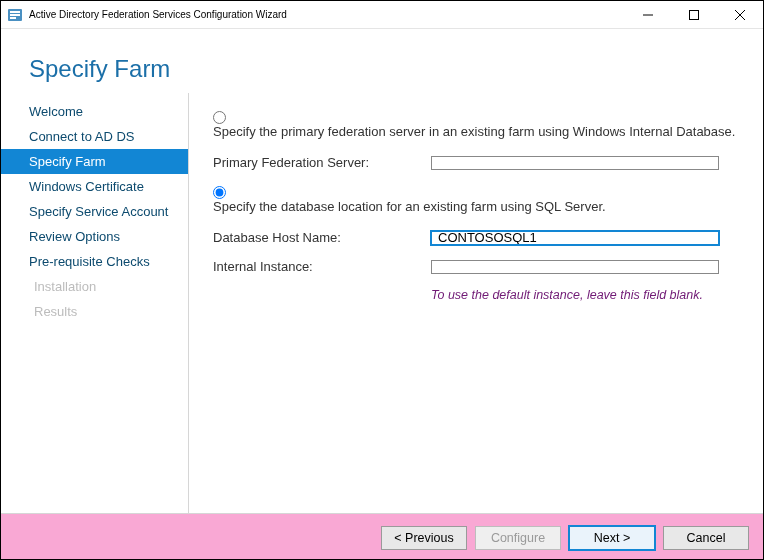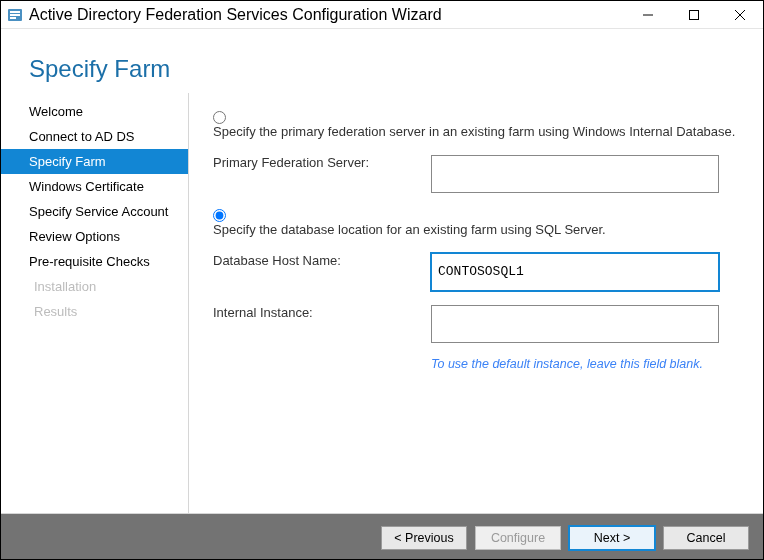--- a/index.html
+++ b/index.html
@@ -1,46 +1,46 @@
 <!DOCTYPE html>
 <html><head>
 <meta charset="utf-8">
 <style>
   * { box-sizing: border-box; font-family: "Segoe UI", Arial, sans-serif; }
   html, body { margin: 0; padding: 0; }
   body { width: 764px; height: 560px; background: #fff; border: 1px solid #000; overflow: hidden; }
 
   .titlebar { display: flex; align-items: center; height: 28px; padding: 0 0 0 6px; border-bottom: 1px solid #e5e5e5; }
   .titlebar .icon { margin-right: 6px; display: inline-flex; }
-  .titlebar .title { font-size: 16px; color: #000; flex: 1; }
+  .titlebar .title { font-size: 10px; color: #000; flex: 1; }
   .winbtns { display: flex; }
   .winbtn { width: 46px; height: 28px; display: flex; align-items: center; justify-content: center; }
   .winbtn svg { display: block; }
 
   .header { padding: 26px 0 10px 28px; }
   .header h1 { margin: 0; font-size: 24px; color: #1b6fa8; font-weight: 400; }
 
   .body { display: flex; height: 420px; }
   .sidebar { width: 188px; border-right: 1px solid #d6d6d6; padding-top: 6px; }
-  .nav-item { font-size: 13px; color: #000000; padding: 5px 0 5px 28px; cursor: pointer; }
+  .nav-item { font-size: 13px; color: #0c4a6e; padding: 5px 0 5px 28px; cursor: pointer; }
   .nav-item.selected { background: #1286d4; color: #fff; }
   .nav-item.disabled { color: #bcbcbc; cursor: default; padding-left: 33px; }
 
   .content { flex: 1; padding: 16px 24px 0 24px; font-size: 13px; color: #333; }
   .radio-row { display: flex; align-items: flex-start; margin-bottom: 14px; flex-direction: column; }
   .radio-row input[type=radio] { margin: 2px 8px 0 0; }
   .radio-row label { flex: 1; line-height: 1.3; }
-  .field-row { display: flex; align-items: flex-start; margin-bottom: 14px; }
+  .field-row { display: flex; align-items: flex-end; margin-bottom: 14px; }
   .field-label { width: 218px; }
-  .field-input { width: 288px; height: 38px; border: 1px solid #888; padding: 2px 6px; font-size: 13px; font-family: Liberation Mono, monospace; }
+  .field-input { width: 288px; height: 14px; border: 1px solid #888; padding: 2px 6px; font-size: 13px; }
   .field-input.focus { border: 1px solid #1286d4; outline: 1px solid #1286d4; }
   .field-input:disabled { background: #fff; color: #000; }
-  .hint { font-style: italic; color: #3b82f6; margin-left: 218px; font-size: 12.5px; }
+  .hint { font-style: italic; color: #701a75; margin-left: 218px; font-size: 12.5px; }
 
-  .footer { border-top: 1px solid #d6d6d6; height: 48px; display: flex; align-items: center; justify-content: flex-end; padding-right: 14px; gap: 8px; background: #737373; padding-left: 12px; }
+  .footer { border-top: 1px solid #d6d6d6; height: 48px; display: flex; align-items: center; justify-content: flex-end; padding-right: 14px; gap: 8px; background: #f9a8d4; padding-left: 12px; }
   .btn { min-width: 86px; height: 24px; font-size: 12.5px; border: 1px solid #9a9a9a; background: #e8e8e8; color: #000; }
   .btn.primary { border: 1px solid #1286d4; outline: 1px solid #1286d4; background: #eaf3fb; }
   .btn:disabled { color: #9a9a9a; background: #efefef; border: 1px solid #bdbdbd; }
 </style>
 </head>
 <body>
 
 <div class="titlebar">
   <span class="icon">
     <svg width="16" height="16" viewBox="0 0 16 16">

